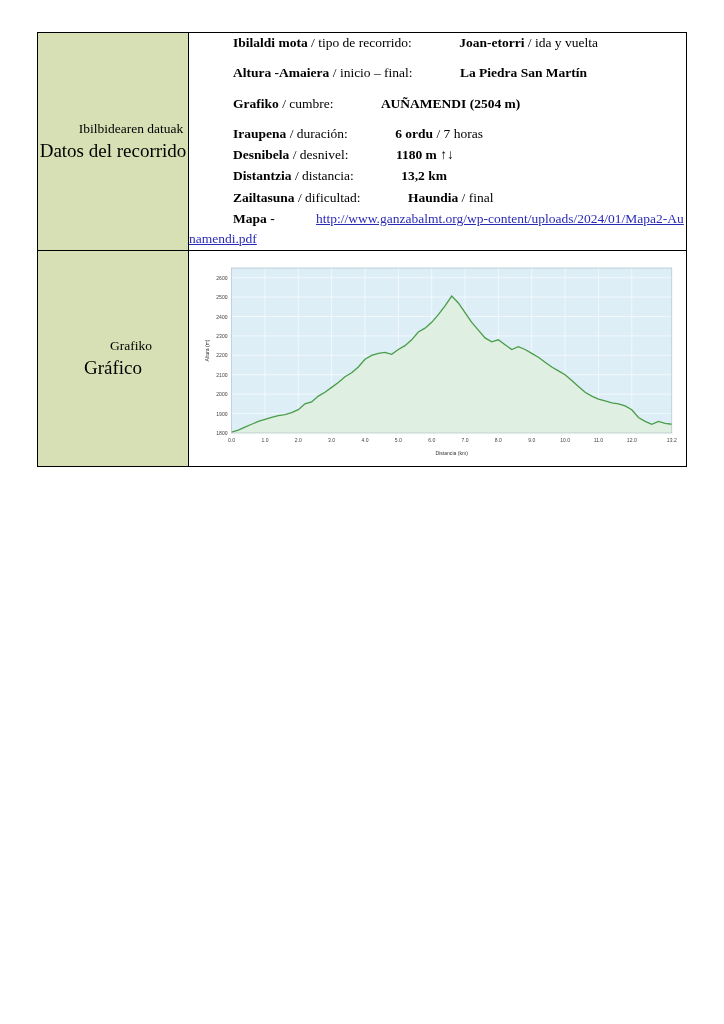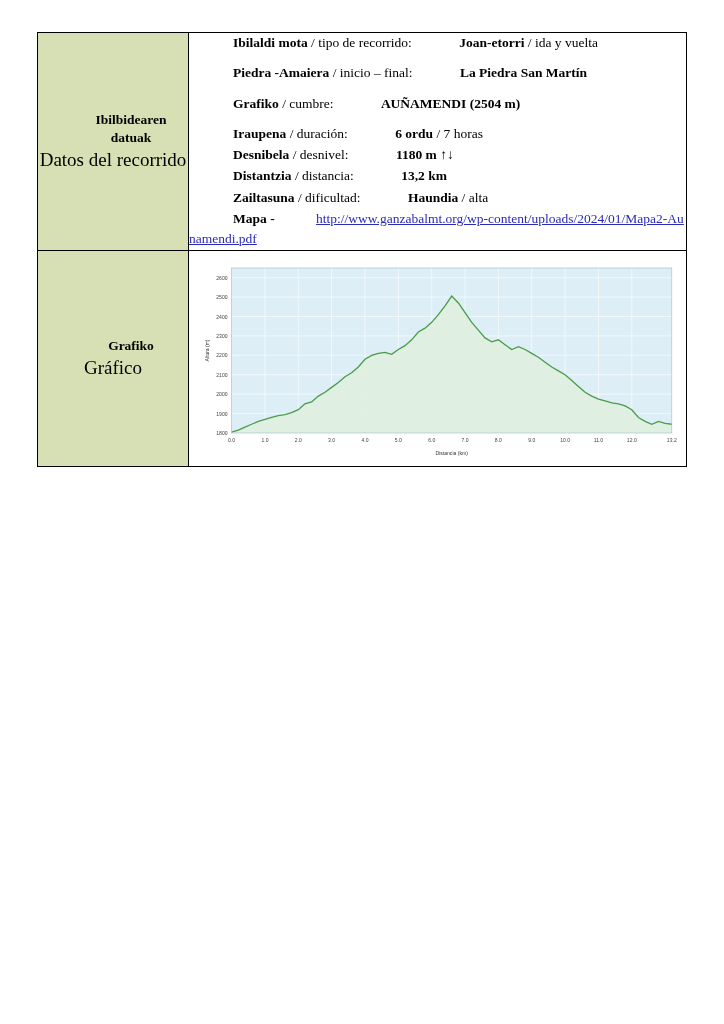--- a/index.html
+++ b/index.html
@@ -32,21 +32,21 @@
     vertical-align: middle;
     padding: 0;
   }
   td.label-cell {
     width: 150px;
     background: #d6e0b4;
     text-align: center;
     padding: 8px 6px;
   }
   .label-eu {
-    font-weight: bold;
+    font-weight: normal;
     font-size: 13.5px;
     line-height: 1.35;
     padding-left: 36px;
   }
   .label-es {
     font-size: 19px;
     line-height: 1.35;
   }
   td.content-cell {
     padding: 10px 12px 10px 12px;
@@ -121,21 +121,21 @@
         <div class="label-es">Datos del recorrido</div>
       </td>
       <td class="content-cell">
 
         <div class="row-line">
           <span class="b">Ibilaldi mota</span><span class="sep"> / </span><span class="sep">tipo de recorrido:</span>
           <span class="b">Joan-etorri</span><span class="sep"> / </span><span class="sep">ida y vuelta</span>
         </div>
 
         <div class="row-line">
-          <span class="b">Piedra -Amaiera</span><span class="sep"> / </span><span class="sep">inicio – final:</span>
+          <span class="b">Altura -Amaiera</span><span class="sep"> / </span><span class="sep">inicio – final:</span>
           <span class="b">La Piedra San Martín</span>
         </div>
 
         <div class="row-line">
           <span class="b">Grafiko</span><span class="sep"> / </span><span class="sep">cumbre:</span>
           <span class="b">AUÑAMENDI (2504 m)</span>
         </div>
 
         <div class="row-line tight">
           <span class="b">Iraupena</span><span class="sep"> / </span><span class="sep">duración:</span>
@@ -147,21 +147,21 @@
           <span class="b">1180 m ↑↓</span>
         </div>
 
         <div class="row-line tight">
           <span class="b">Distantzia</span><span class="sep"> / </span><span class="sep">distancia:</span>
           <span class="b">13,2 km</span>
         </div>
 
         <div class="row-line tight">
           <span class="b">Zailtasuna</span><span class="sep"> / </span><span class="sep">dificultad:</span>
-          <span class="b">Haundia</span><span class="sep"> / </span><span class="sep">alta</span>
+          <span class="b">Haundia</span><span class="sep"> / </span><span class="sep">final</span>
         </div>
 
         <div class="row-line tight">
           <span class="b">Mapa - </span><a class="maplink" href="#">http://www.ganzabalmt.org/wp-content/uploads/2024/01/Mapa2-Aunamendi.pdf</a>
         </div>
 
       </td>
     </tr>
 
 

